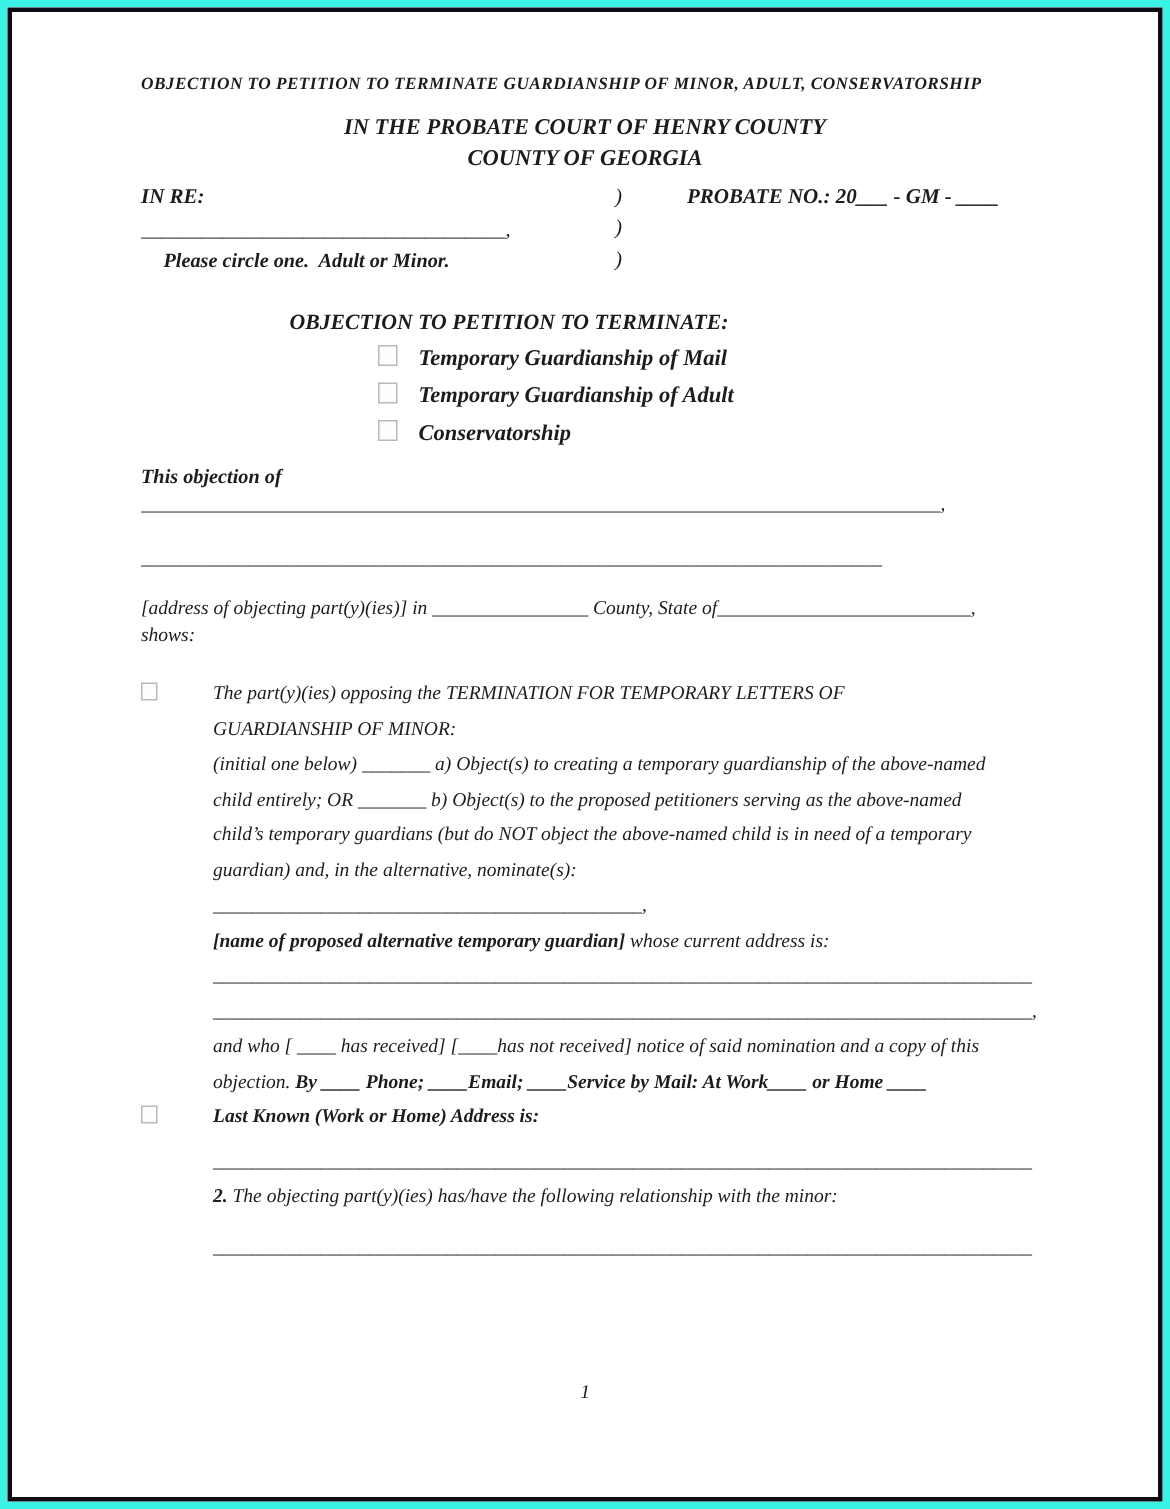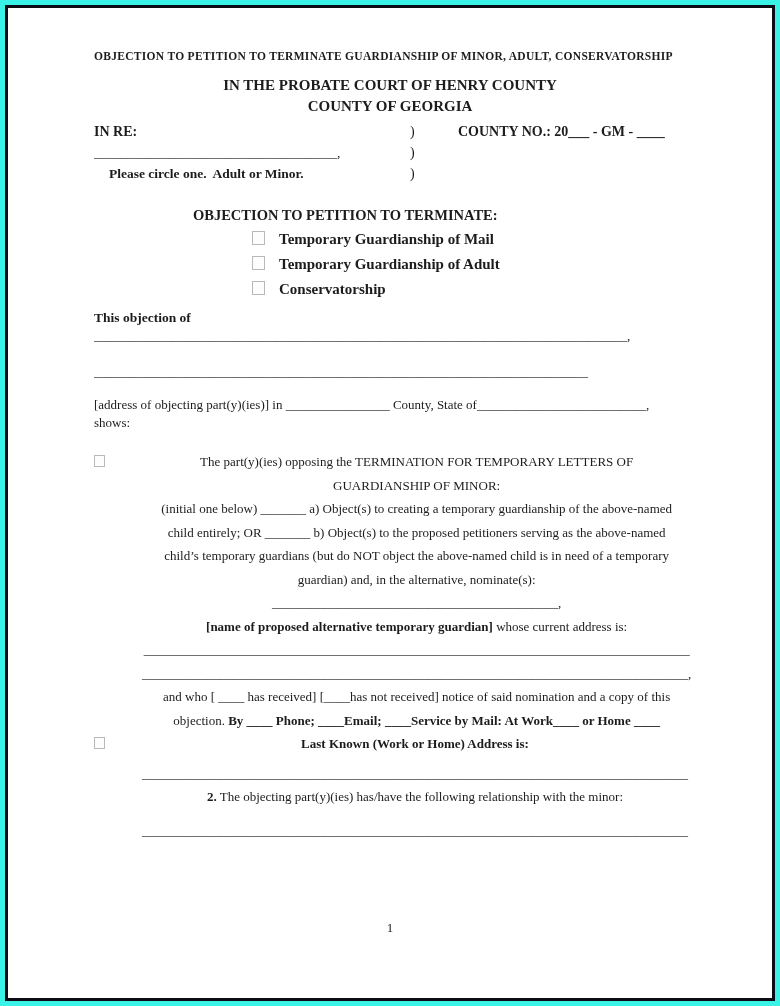--- a/index.html
+++ b/index.html
@@ -3,20 +3,21 @@
 <meta charset="utf-8">
 <style>
   html, body { margin: 0; padding: 0; background: #ffffff; }
   .page {
     width: 780px;
     height: 1006px;
     box-sizing: border-box;
     border: 5px solid #3bf2e7;
     font-family: "Liberation Serif", "DejaVu Serif", serif;
     color: #1c1c1c;
+    font-style: italic;
   }
   .inner {
     box-sizing: border-box;
     width: 100%;
     height: 100%;
     border: 3px solid #0c0c14;
     background: #ffffff;
     padding: 42px 86px 0 86px;
     position: relative;
     overflow: hidden;
@@ -66,21 +67,21 @@
   .cb.small { width: 9px; height: 10px; margin-right: 0; }
   .body-block { font-size: 13px; line-height: 18px; }
   .b-label { margin-top: 7px; font-weight: bold; font-size: 13.5px; }
   .blank-wide { white-space: nowrap; overflow: hidden; }
   .mt16 { margin-top: 16px; }
   .mt18 { margin-top: 18px; }
   .mt15 { margin-top: 15px; }
   .item { display: flex; margin-top: 18px; font-size: 13px; }
   .cb-col { width: 48px; flex: none; padding-top: 4px; }
   .item-body { flex: 1; line-height: 23.5px; }
-  .item-body > div { white-space: nowrap; text-align: center; }
+  .item-body > div { white-space: nowrap; }
   .bold { font-weight: bold; }
   .item2 { margin-top: 0; }
   .mt6 { margin-top: 6px; }
   .mt10 { margin-top: 10px; }
   .page-num {
     position: absolute;
     top: 912px;
     left: 0;
     width: 100%;
     text-align: center;
@@ -104,21 +105,21 @@
       <div>
         <div class="cap-inre">IN RE:</div>
         <div class="cap-blank">____________________________________,</div>
         <div class="cap-circle">Please circle one.&nbsp; Adult or Minor.</div>
       </div>
       <div class="cap-parens">
         <div>)</div>
         <div>)</div>
         <div>)</div>
       </div>
-      <div class="cap-estate">COUNTY NO.: 20___  - GM - ____</div>
+      <div class="cap-estate">PROBATE NO.: 20___  - GM - ____</div>
     </div>
 
     <div class="obj-head">OBJECTION TO PETITION TO TERMINATE:</div>
 
     <div class="options">
       <div class="option">
         <span class="cb"></span><span>Temporary Guardianship of Mail</span>
       </div>
       <div class="option">
         <span class="cb"></span><span>Temporary Guardianship of Adult</span>

